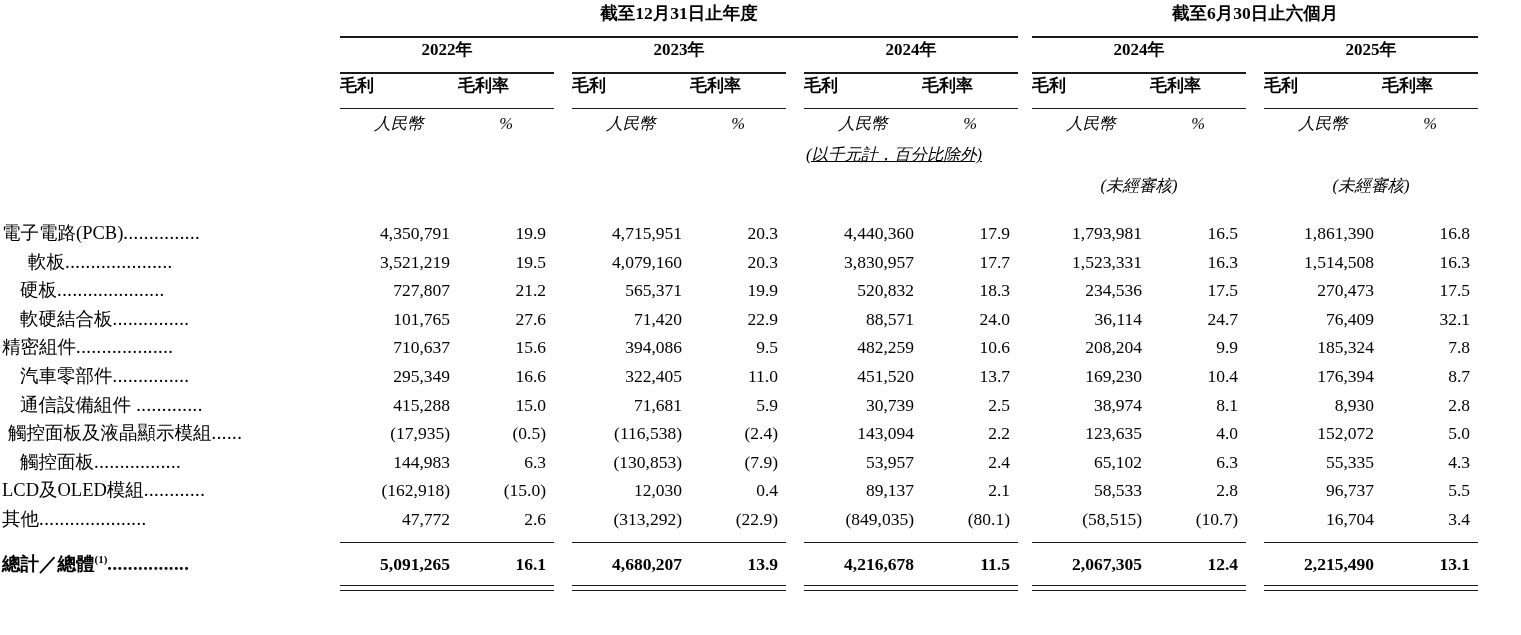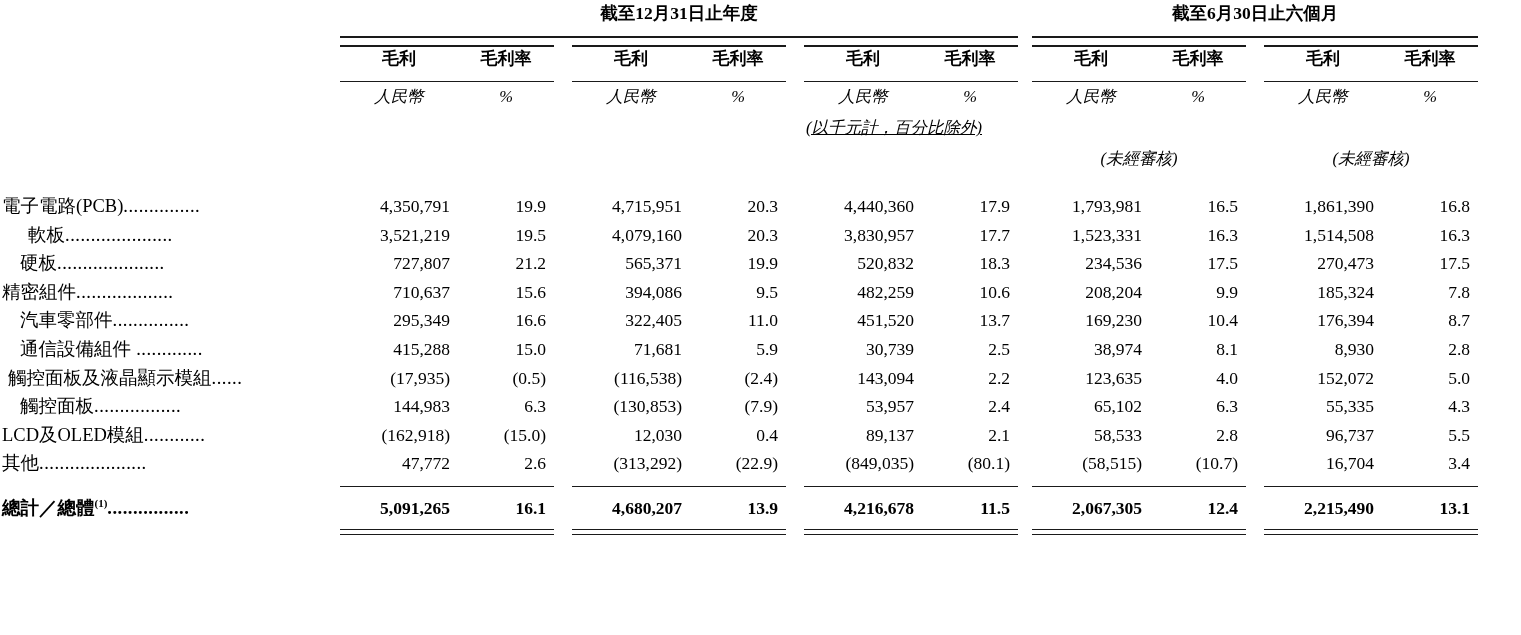--- a/index.html
+++ b/index.html
@@ -64,21 +64,20 @@
   }
   .yr-title {
     text-align: center;
     font-weight: bold;
     font-size: 17px;
     line-height: 24px;
     padding-bottom: 3px;
     white-space: nowrap;
   }
   .sub-title {
-    text-align: center;
     font-weight: bold;
     font-size: 17px;
     line-height: 24px;
     padding-bottom: 2px;
     white-space: nowrap;
   }
   .unit-title {
     text-align: center;
     font-style: italic;
     font-size: 16.5px;
@@ -163,20 +162,32 @@
     <td></td>
     <td colspan="8">
             <div class="rule"></div>
           </td>
     <td></td>
     <td colspan="5">
             <div class="rule"></div>
           </td>
   </tr>
 
+  <tr>
+    <td></td>
+    <td class="yr-title" colspan="2">2022年</td>
+    <td></td>
+    <td class="yr-title" colspan="2">2023年</td>
+    <td></td>
+    <td class="yr-title" colspan="2">2024年</td>
+    <td></td>
+    <td class="yr-title" colspan="2">2024年</td>
+    <td></td>
+    <td class="yr-title" colspan="2">2025年</td>
+  </tr>
 
   <tr class="rule-row">
     <td></td>
     <td colspan="2">
             <div class="rule"></div>
           </td>
     <td></td>
     <td colspan="2">
             <div class="rule"></div>
           </td>
@@ -339,20 +350,37 @@
           <td class="pct ">19.9</td>
           <td></td>
           <td class="amt ">520,832</td>
           <td class="pct ">18.3</td>
           <td></td>
           <td class="amt ">234,536</td>
           <td class="pct ">17.5</td>
           <td></td>
           <td class="amt ">270,473</td>
           <td class="pct ">17.5</td>
+        </tr>
+        <tr>
+          <td class="label-cell" style="padding-left:20px"><span>軟硬結合板</span><span class="leader">...............</span></td>
+          <td class="amt ">101,765</td>
+          <td class="pct ">27.6</td>
+          <td></td>
+          <td class="amt ">71,420</td>
+          <td class="pct ">22.9</td>
+          <td></td>
+          <td class="amt ">88,571</td>
+          <td class="pct ">24.0</td>
+          <td></td>
+          <td class="amt ">36,114</td>
+          <td class="pct ">24.7</td>
+          <td></td>
+          <td class="amt ">76,409</td>
+          <td class="pct ">32.1</td>
         </tr>
         <tr>
           <td class="label-cell" style="padding-left:2px"><span>精密組件</span><span class="leader">...................</span></td>
           <td class="amt ">710,637</td>
           <td class="pct ">15.6</td>
           <td></td>
           <td class="amt ">394,086</td>
           <td class="pct ">9.5</td>
           <td></td>
           <td class="amt ">482,259</td>

